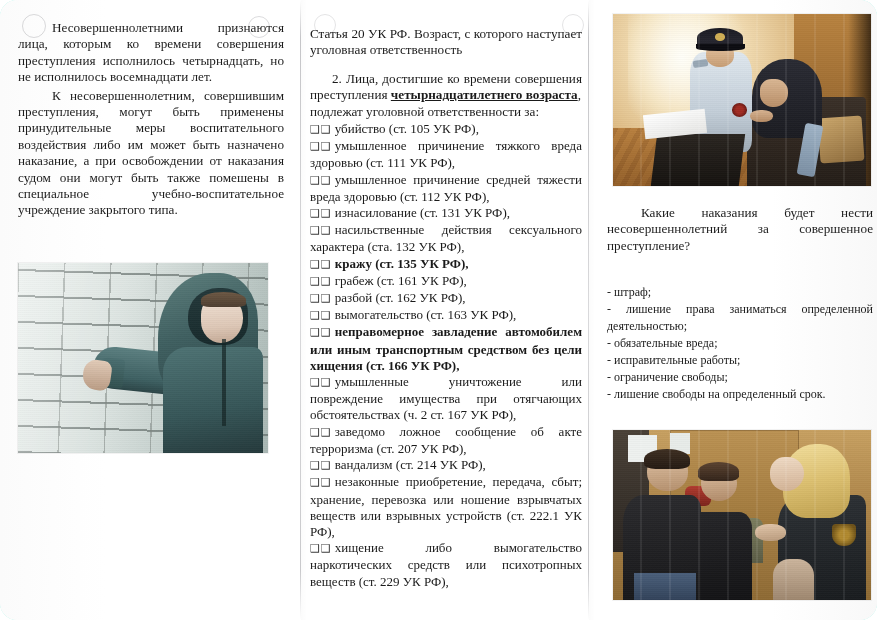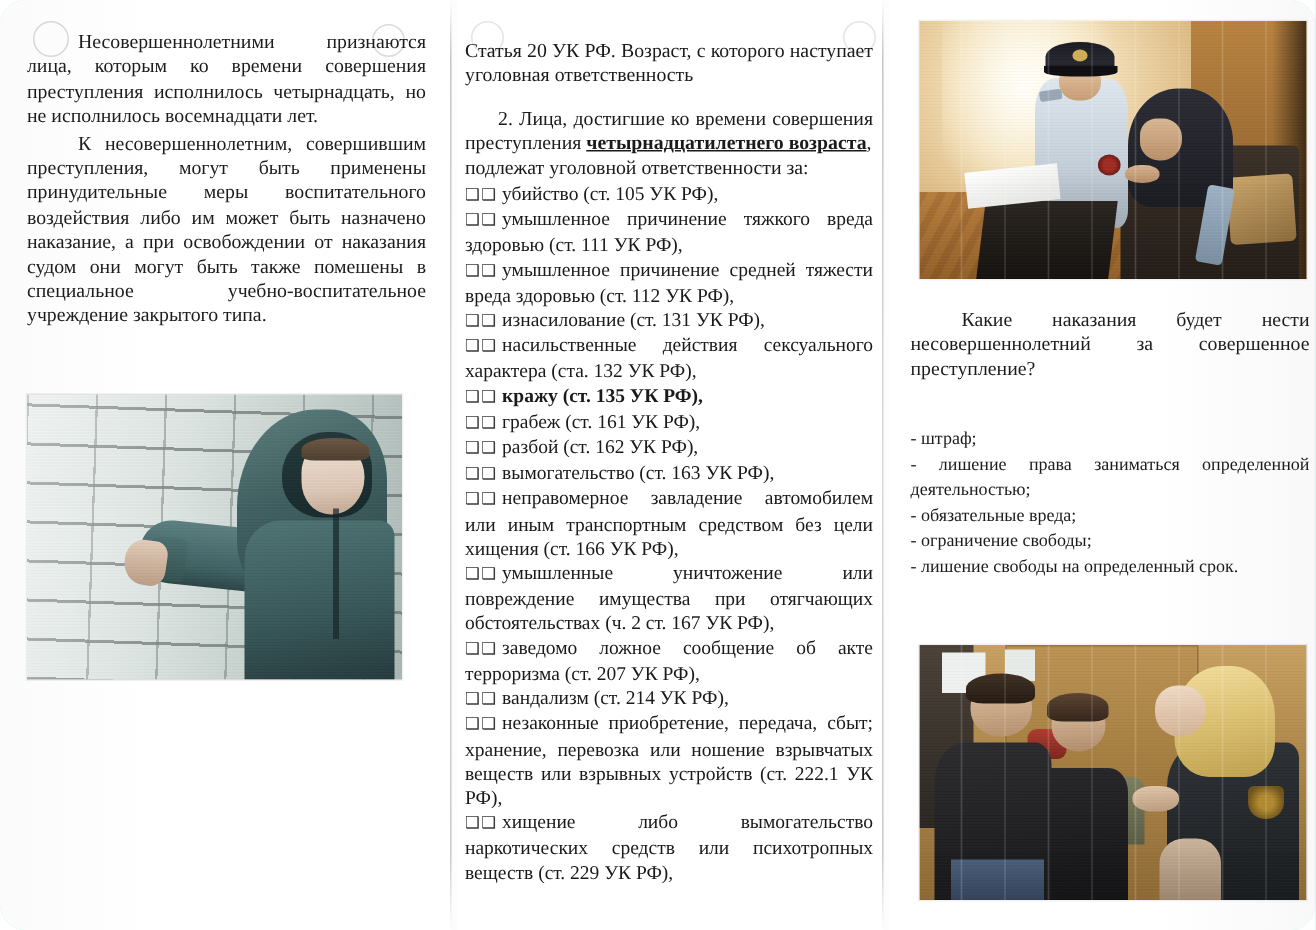--- a/index.html
+++ b/index.html
@@ -487,21 +487,21 @@
     <div id="offence-list">
         <p class="item"><span class="mark">❑❑</span><span>убийство (ст. 105 УК РФ),</span></p>
         <p class="item"><span class="mark">❑❑</span><span>умышленное причинение тяжкого вреда здоровью (ст. 111 УК РФ),</span></p>
         <p class="item"><span class="mark">❑❑</span><span>умышленное причинение средней тяжести вреда здоровью (ст. 112 УК РФ),</span></p>
         <p class="item"><span class="mark">❑❑</span><span>изнасилование (ст. 131 УК РФ),</span></p>
         <p class="item"><span class="mark">❑❑</span><span>насильственные действия сексуального характера (ста. 132 УК РФ),</span></p>
         <p class="item"><span class="mark">❑❑</span><span style="font-weight: bold;">кражу (ст. 135 УК РФ),</span></p>
         <p class="item"><span class="mark">❑❑</span><span style="font-weight: normal;">грабеж (ст. 161 УК РФ),</span></p>
         <p class="item"><span class="mark">❑❑</span><span>разбой (ст. 162 УК РФ),</span></p>
         <p class="item"><span class="mark">❑❑</span><span>вымогательство (ст. 163 УК РФ),</span></p>
-        <p class="item"><span class="mark">❑❑</span><span style="font-weight: normal;">неправомерное завладение автомобилем или иным транспортным средством без цели хищения (ст. 166 УК РФ),</span></p>
+        <p class="item"><span class="mark">❑❑</span><span style="font-weight: bold;">неправомерное завладение автомобилем или иным транспортным средством без цели хищения (ст. 166 УК РФ),</span></p>
         <p class="item"><span class="mark">❑❑</span><span>умышленные уничтожение или повреждение имущества при отягчающих обстоятельствах (ч. 2 ст. 167 УК РФ),</span></p>
         <p class="item"><span class="mark">❑❑</span><span>заведомо ложное сообщение об акте терроризма (ст. 207 УК РФ),</span></p>
         <p class="item"><span class="mark">❑❑</span><span>вандализм (ст. 214 УК РФ),</span></p>
         <p class="item"><span class="mark">❑❑</span><span>незаконные приобретение, передача, сбыт; хранение, перевозка или ношение взрывчатых веществ или взрывных устройств (ст. 222.1 УК РФ),</span></p>
         <p class="item"><span class="mark">❑❑</span><span>хищение либо вымогательство наркотических средств или психотропных веществ (ст. 229 УК РФ),</span></p>
       </div>
   </div>
 
   <div class="photo" id="photo-officer-teen">
     <div class="inner">
@@ -532,20 +532,21 @@
   </div>
 
   <div class="col col-right" style="top:205px;">
     <p class="body">Какие наказания будет нести несовершеннолетний за совершенное преступление?</p>
     <div class="spacer-12"></div>
     <div class="spacer-16"></div>
     <div class="rlist" id="punishment-list">
         <p>- штраф;</p>
         <p>- лишение права заниматься определенной деятельностью;</p>
         <p>- обязательные вреда;</p>
+        <p>- исправительные работы;</p>
         <p>- ограничение свободы;</p>
         <p>- лишение свободы на определенный срок.</p>
       </div>
   </div>
 
   <div class="photo" id="photo-officer-boys">
     <div class="inner">
       <div class="p3-wall"></div>
       <div class="p3-panel"></div>
       <div class="p3-dark-left"></div>

